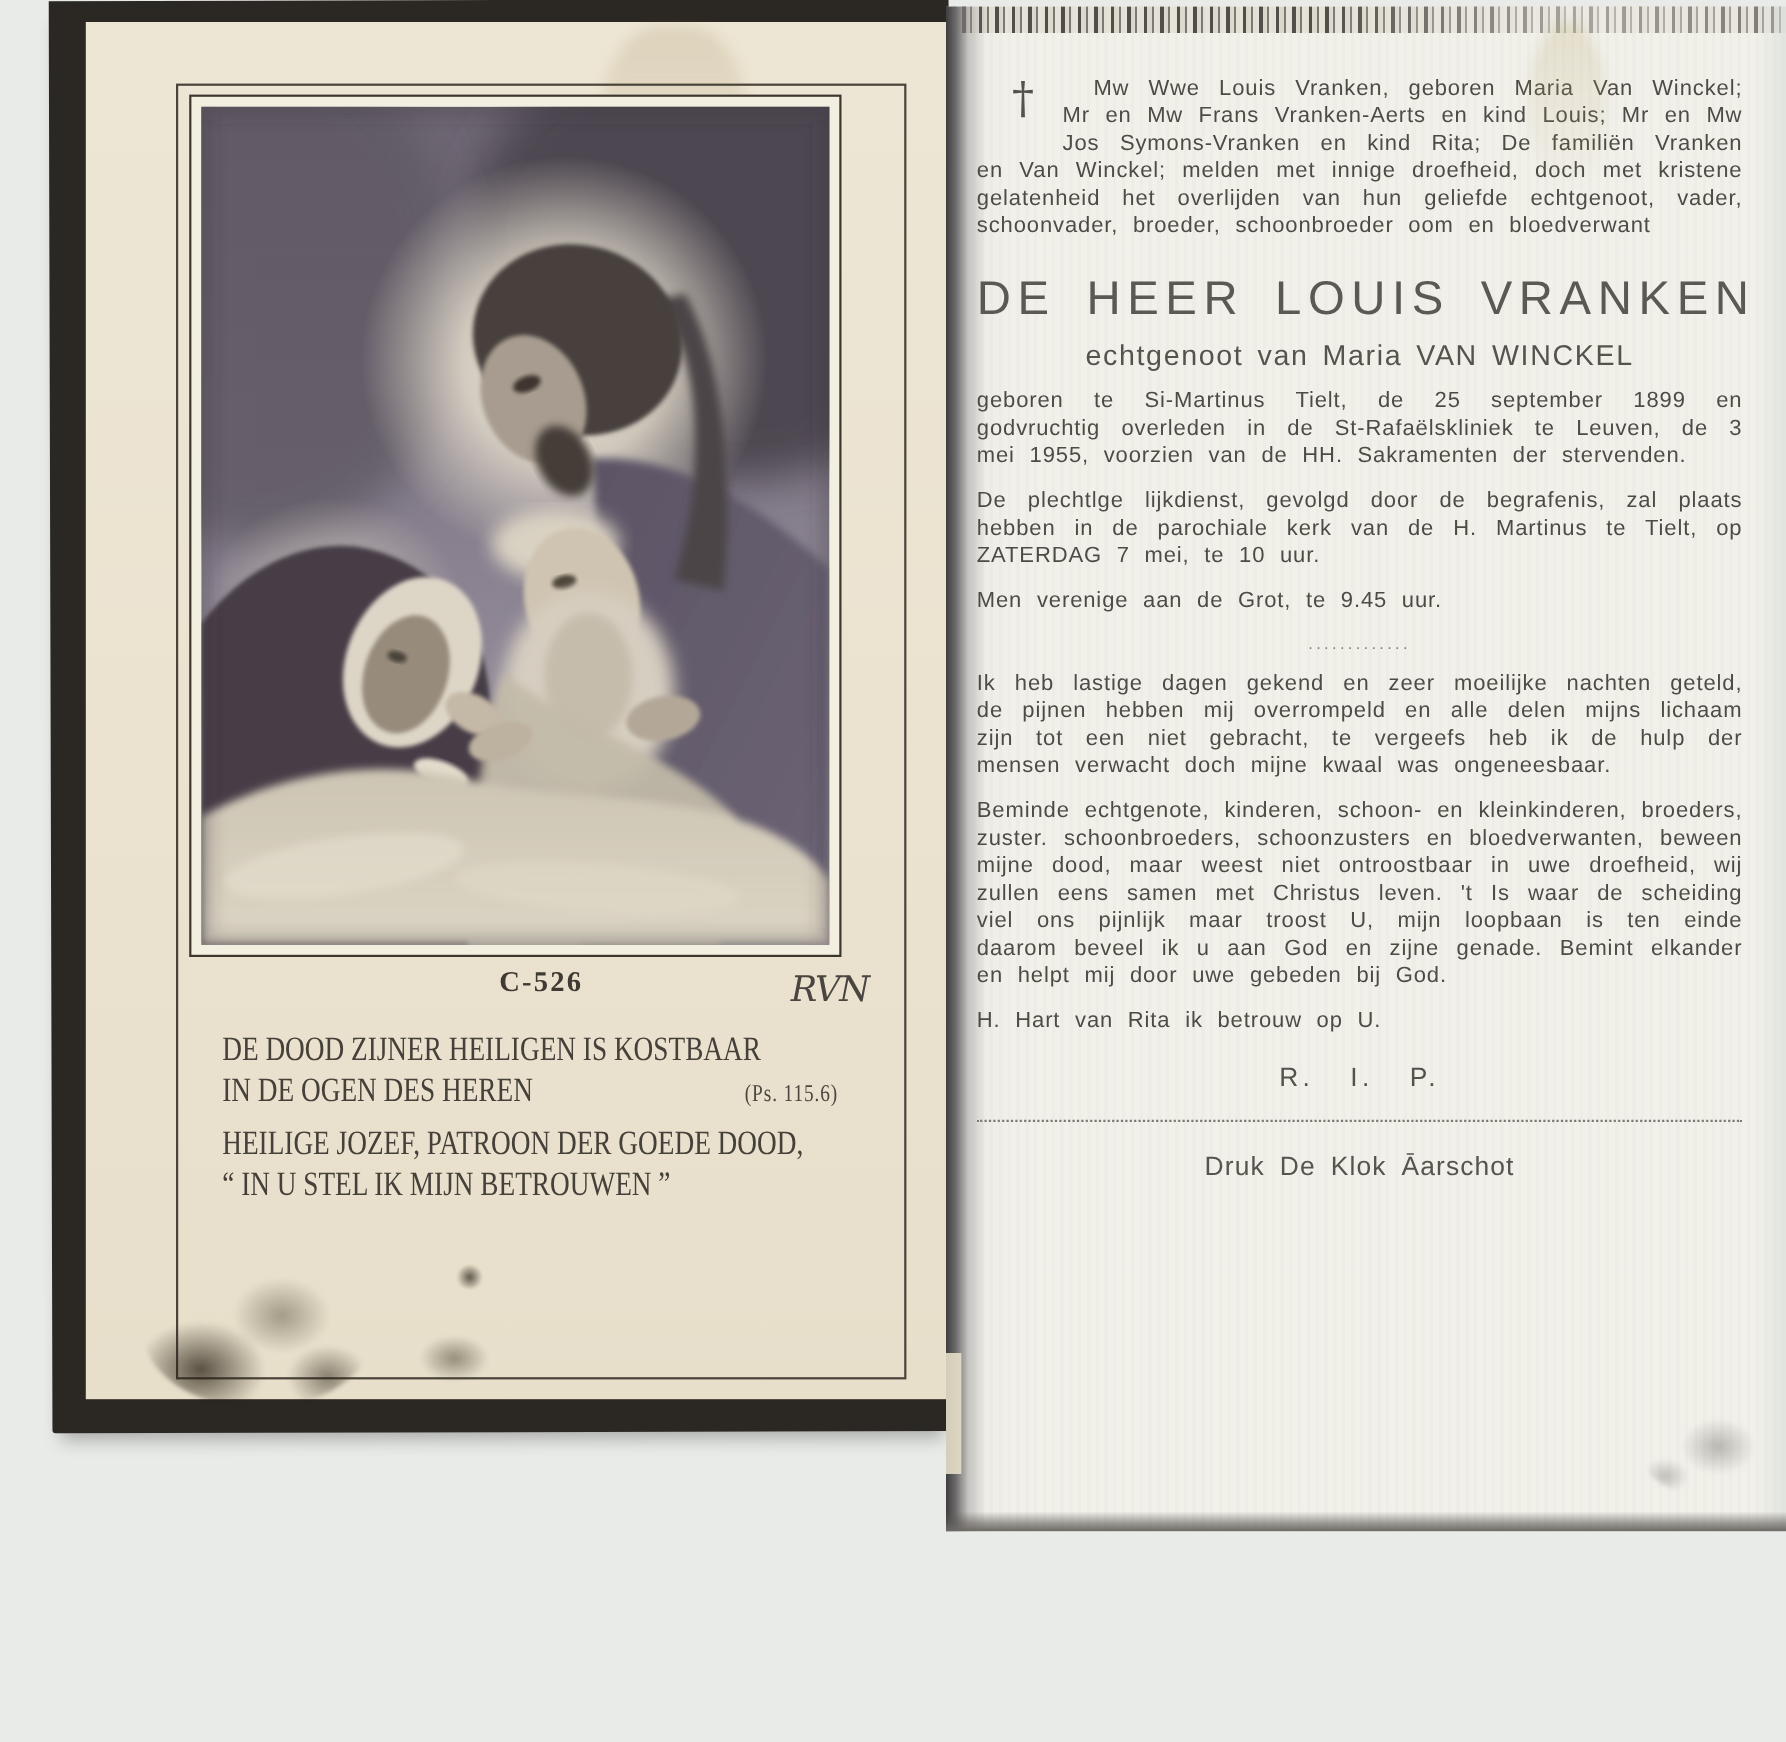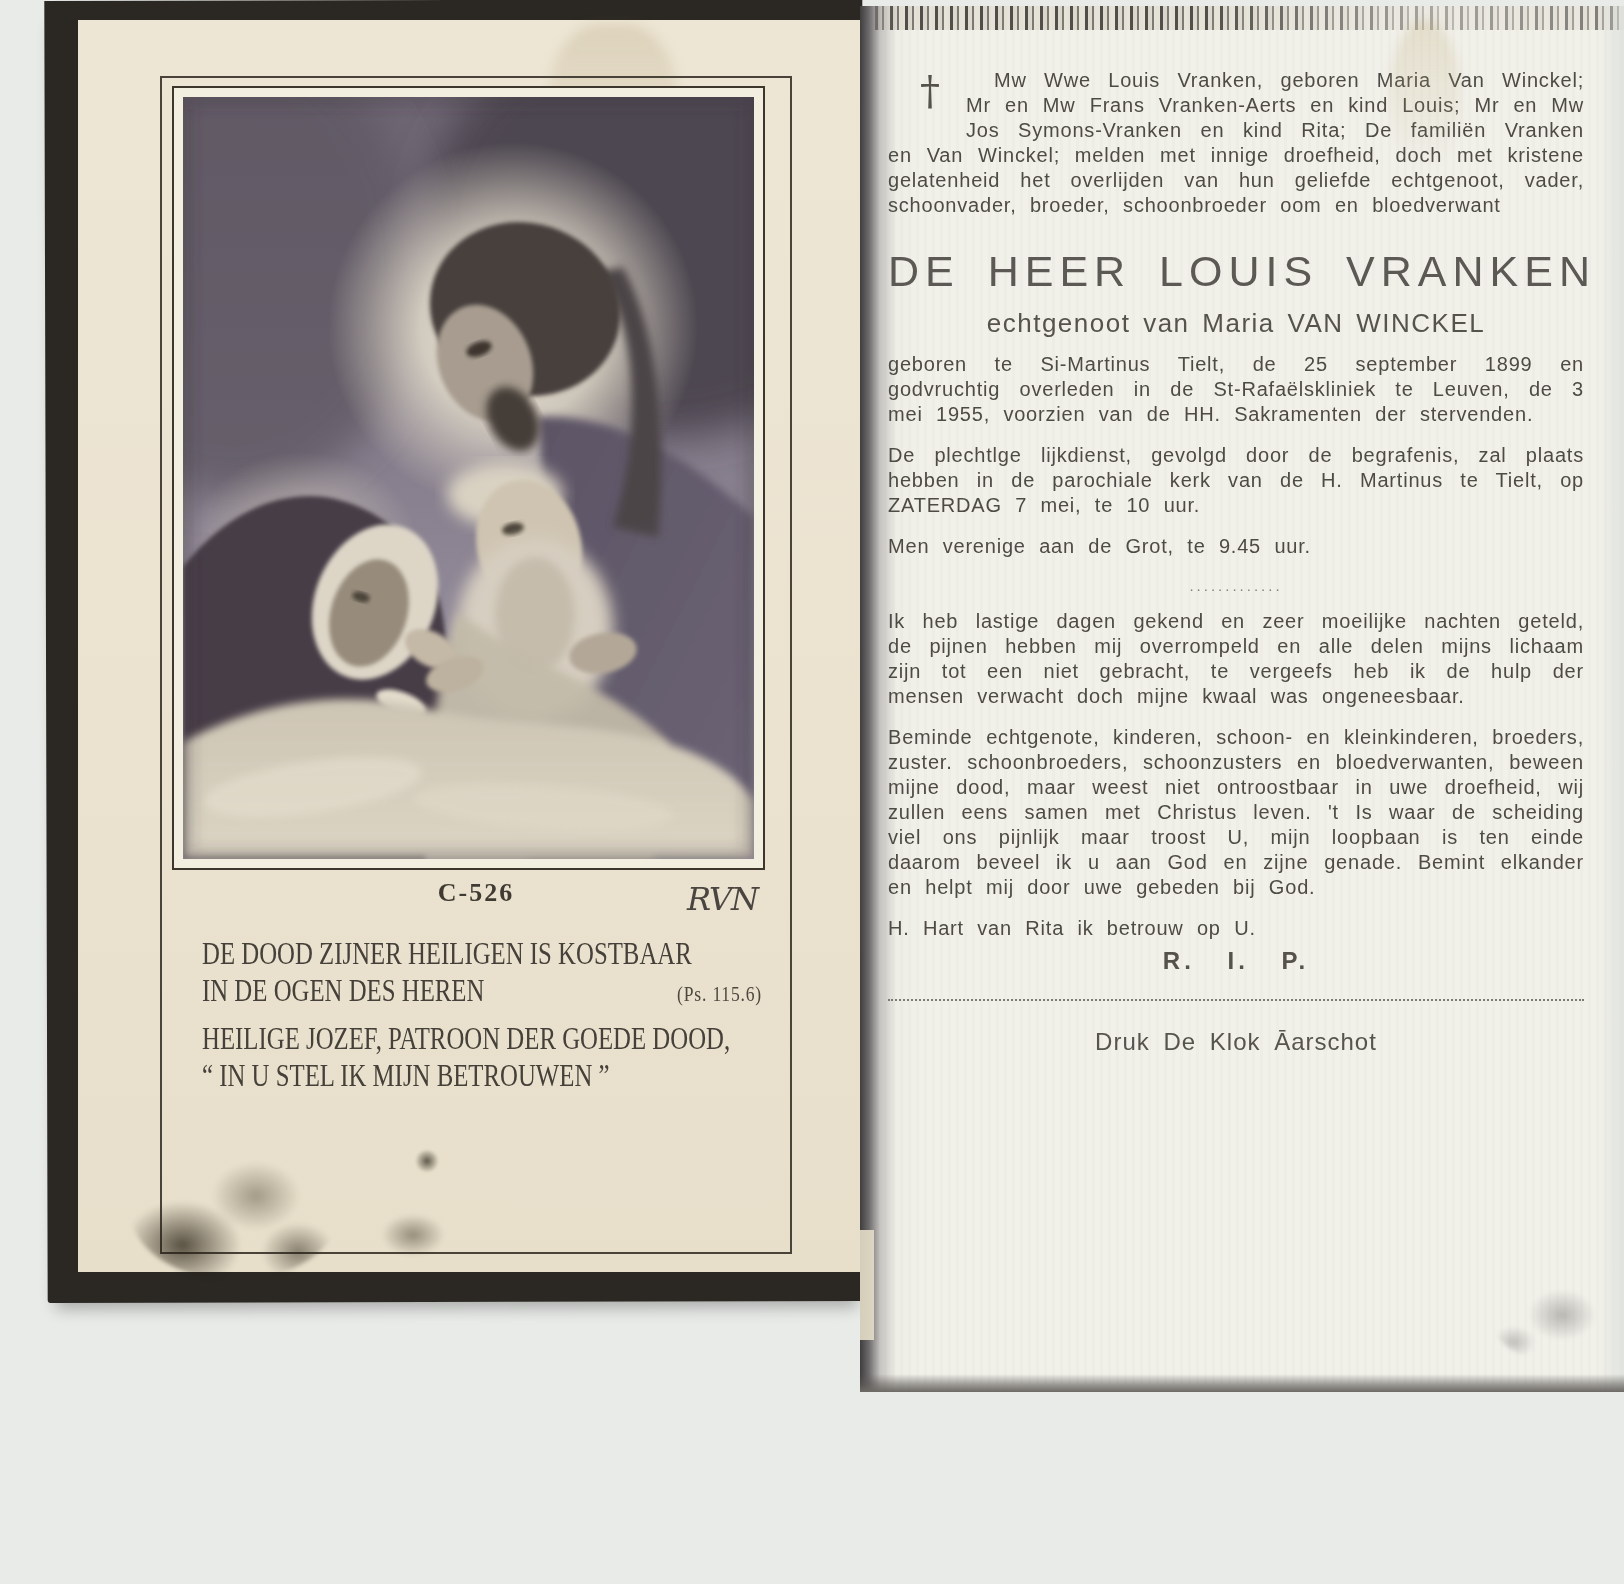--- a/index.html
+++ b/index.html
@@ -21,20 +21,21 @@
     z-index:1;
   }
   .left-card{
     position:absolute;left:78px;top:20px;width:790px;height:1252px;
     background:linear-gradient(180deg,#ede6d4 0%,#ebe3d0 55%,#e7dfca 100%);
     z-index:2;
   }
   .inner-frame{
     position:absolute;left:82px;top:56px;width:628px;height:1174px;
     border:2px solid #49433a;
+    padding-left:32px;
   }
   .photo-frame{
     position:absolute;left:10px;top:8px;width:571px;height:762px;
     border:2px solid #3c362d;background:#f2eee0;padding:9px;
   }
   .photo-frame svg{display:block;width:571px;height:762px;}
   .photo-caption-row{
     position:absolute;left:0;top:800px;width:100%;height:40px;
     font-family:"Liberation Serif",serif;color:#3f3b33;
   }
@@ -134,22 +135,22 @@
   h2.spouse{
     margin:16px 0 12px 0;text-align:center;font-weight:normal;
     font-size:26px;letter-spacing:1.5px;color:#56534d;word-spacing:4px;
   }
   .dots{
     margin:20px 0 0 0;text-align:center;font-size:15px;letter-spacing:3px;
     color:#85817a;line-height:14px;
   }
   .one-line{text-align:left !important;}
   .rip{
-    margin:7px 0 0 0;text-align:center;font-size:24px;
-    letter-spacing:4px;word-spacing:22px;color:#55524c;font-weight:bold;
+    margin:26px 0 0 0;text-align:center;font-size:24px;
+    letter-spacing:4px;word-spacing:22px;color:#55524c;
   }
   .dotted-rule{
     margin:26px 0 0 0;height:0;border-top:2px dotted #7d7a73;
   }
   .printer{
     margin:28px 0 0 0;text-align:center;font-size:24px;
     letter-spacing:1px;word-spacing:6px;color:#57544e;
   }
 </style>
 </head>

